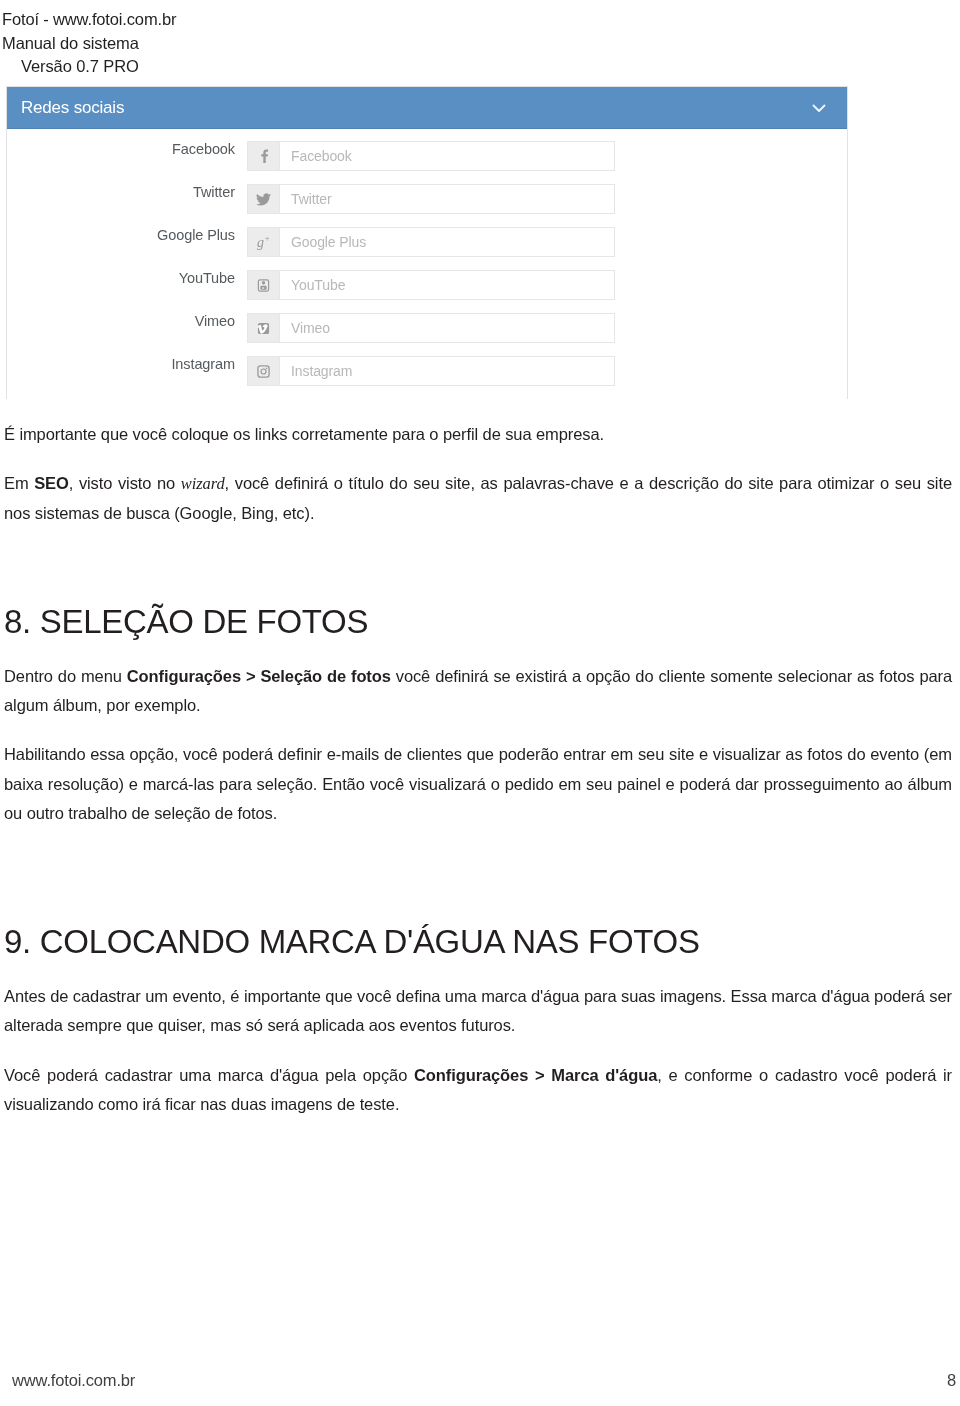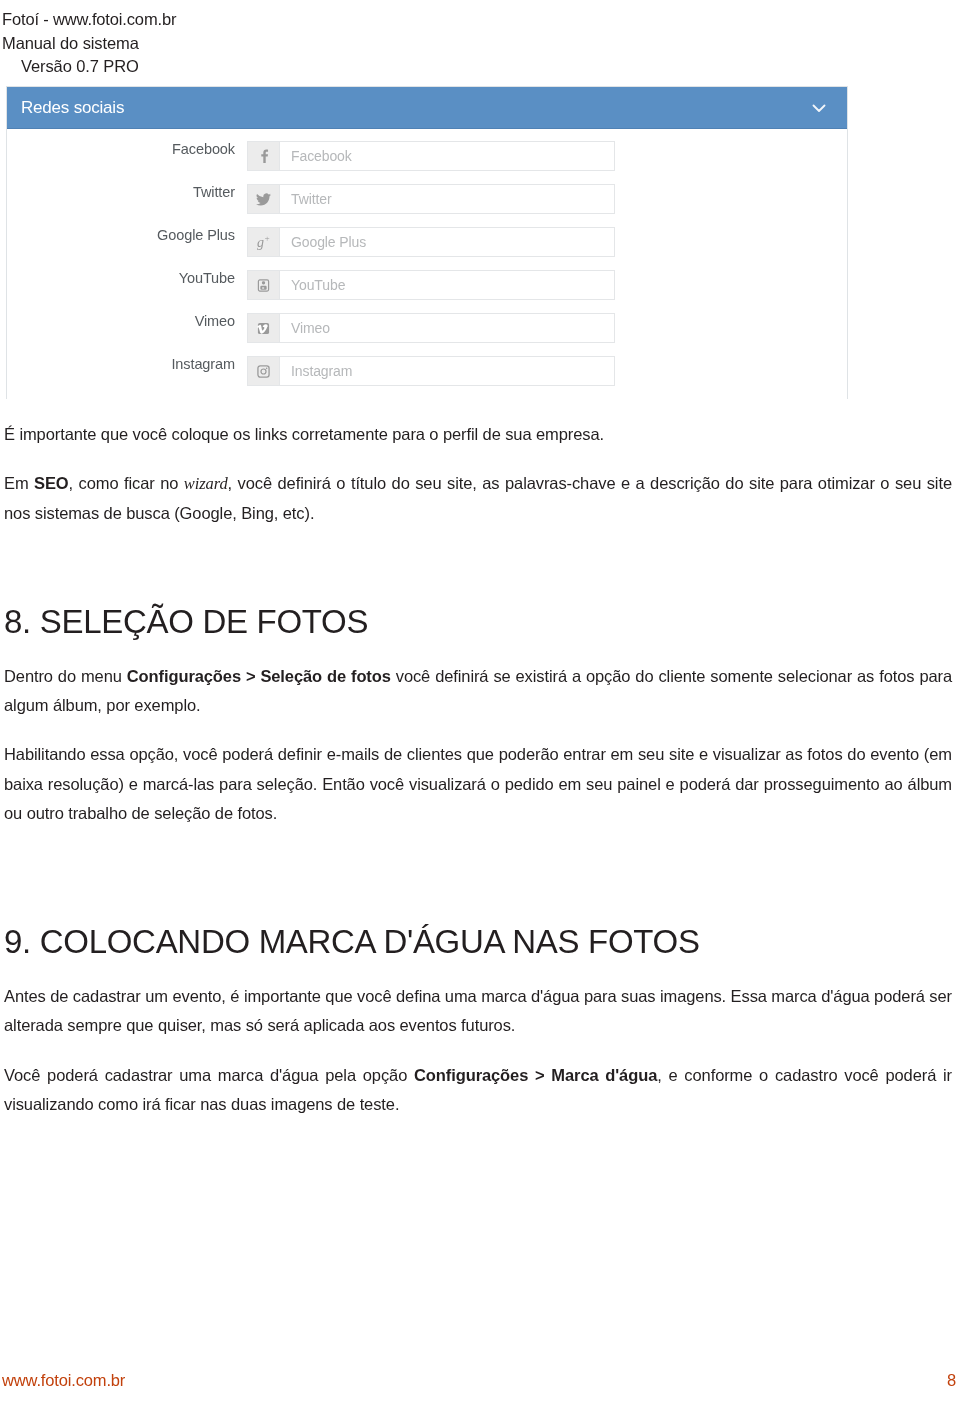--- a/index.html
+++ b/index.html
@@ -169,29 +169,29 @@
     line-height: 1.2;
     white-space: nowrap;
   }
 
   b.strong { font-weight: 700; }
   i.em { font-style: italic; font-family: Liberation Serif, serif; }
 
   
   .doc-footer {
     position: absolute;
-    left: 2px;
+    left: 12px;
     right: 4px;
     bottom: 16px;
     display: flex;
     align-items: center;
     justify-content: space-between;
     font-size: 16.5px;
     letter-spacing: -0.15px;
-    color: #c2410c;
+    color: #404040;
   }
 </style>
 </head>
 <body>
 
 <div class="page">
 
   <div class="doc-header">
     <div class="left">Fotoí - www.fotoi.com.br</div>
     <div class="right">
@@ -291,21 +291,21 @@
 
     </div>
   </div>
 
   <div class="body-copy">
 
     <p class="tx left">É importante que você coloque os links corretamente para o perfil de sua empresa.</p>
 
     <div class="gap-sm"></div>
 
-    <p class="tx"><span>Em </span><b class="strong">SEO</b><span>, como ficar no </span><i class="em">wizard</i><span>, você definirá o título do seu site, as palavras-chave e a descrição do site para otimizar o seu site nos sistemas de busca (Google, Bing, etc).</span></p>
+    <p class="tx"><span>Em </span><b class="strong">SEO</b><span>, visto visto no </span><i class="em">wizard</i><span>, você definirá o título do seu site, as palavras-chave e a descrição do site para otimizar o seu site nos sistemas de busca (Google, Bing, etc).</span></p>
 
     <div class="gap-xl"></div>
 
     <h1 class="sec">8. SELEÇÃO DE FOTOS</h1>
 
     <div class="gap-sm"></div>
 
     <p class="tx"><span>Dentro do menu </span><b class="strong">Configurações &gt; Seleção de fotos</b><span> você definirá se existirá a opção do cliente somente selecionar as fotos para algum álbum, por exemplo.</span></p>
 
     <div class="gap-sm"></div>

